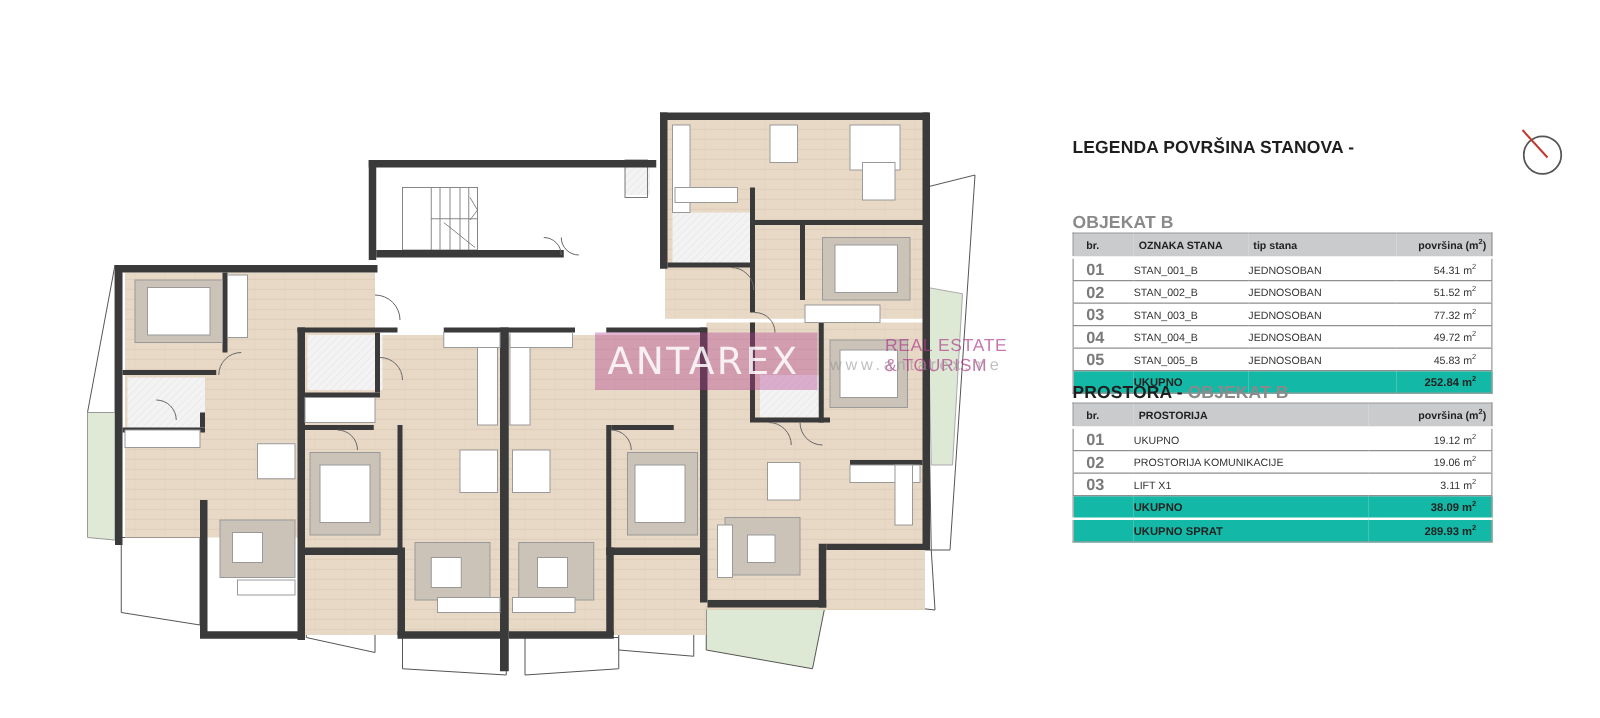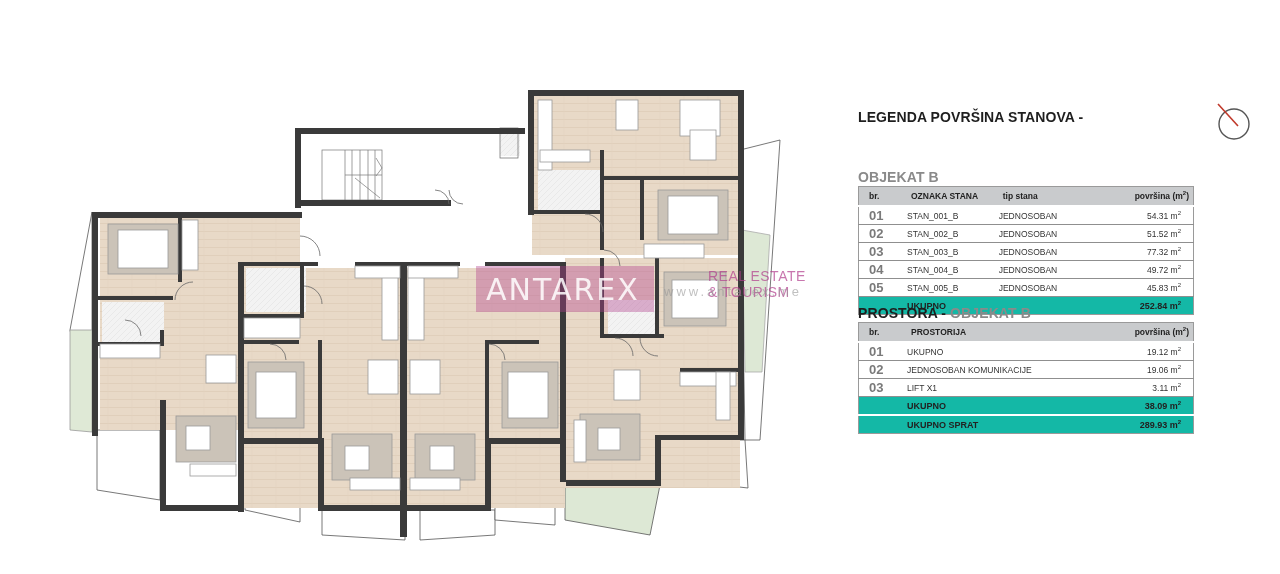--- a/index.html
+++ b/index.html
@@ -291,21 +291,21 @@
       </tr>
     </thead>
     <tbody>
       <tr>
         <td class="num">01</td>
         <td>UKUPNO</td>
         <td class="r"><span>19.12 m</span><sup>2</sup></td>
       </tr>
       <tr>
         <td class="num">02</td>
-        <td>JEDNOSOBAN KOMUNIKACIJE</td>
+        <td>PROSTORIJA KOMUNIKACIJE</td>
         <td class="r"><span>19.06 m</span><sup>2</sup></td>
       </tr>
       <tr>
         <td class="num">03</td>
         <td>LIFT X1</td>
         <td class="r"><span>3.11 m</span><sup>2</sup></td>
       </tr>
       <tr class="total">
         <td></td>
         <td>UKUPNO</td>

